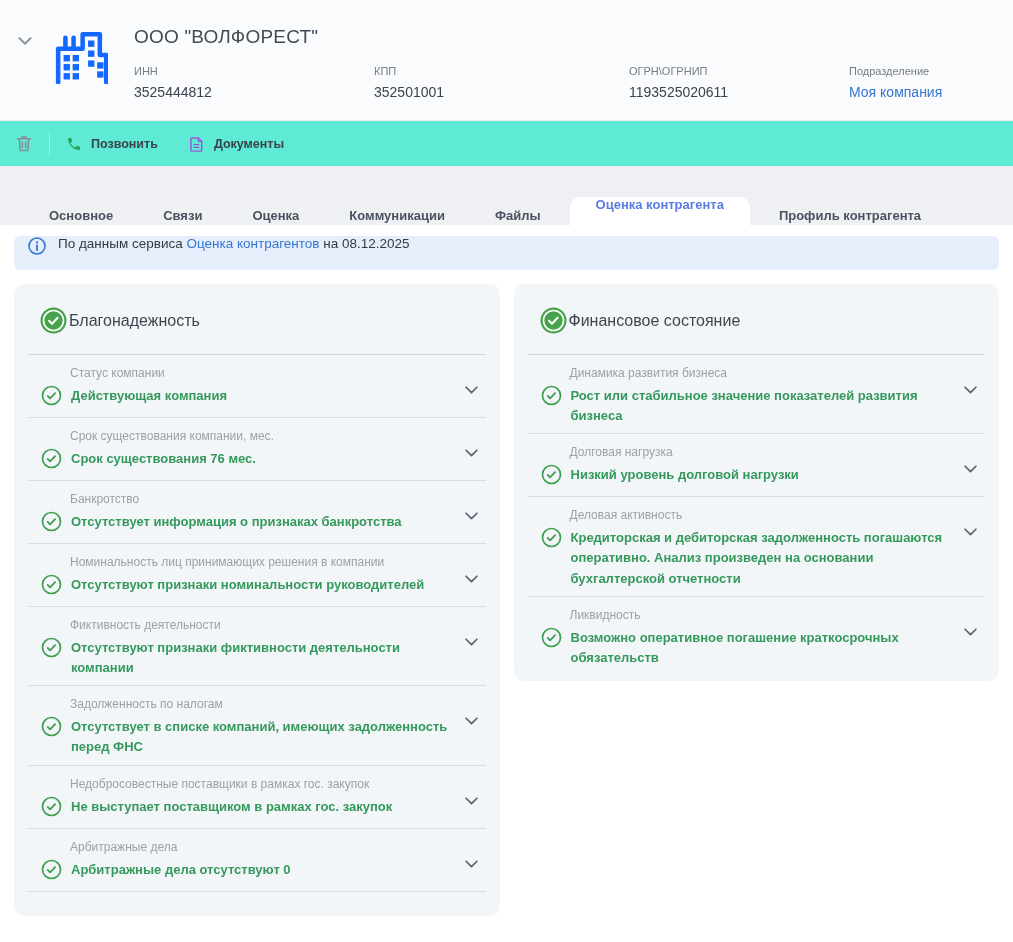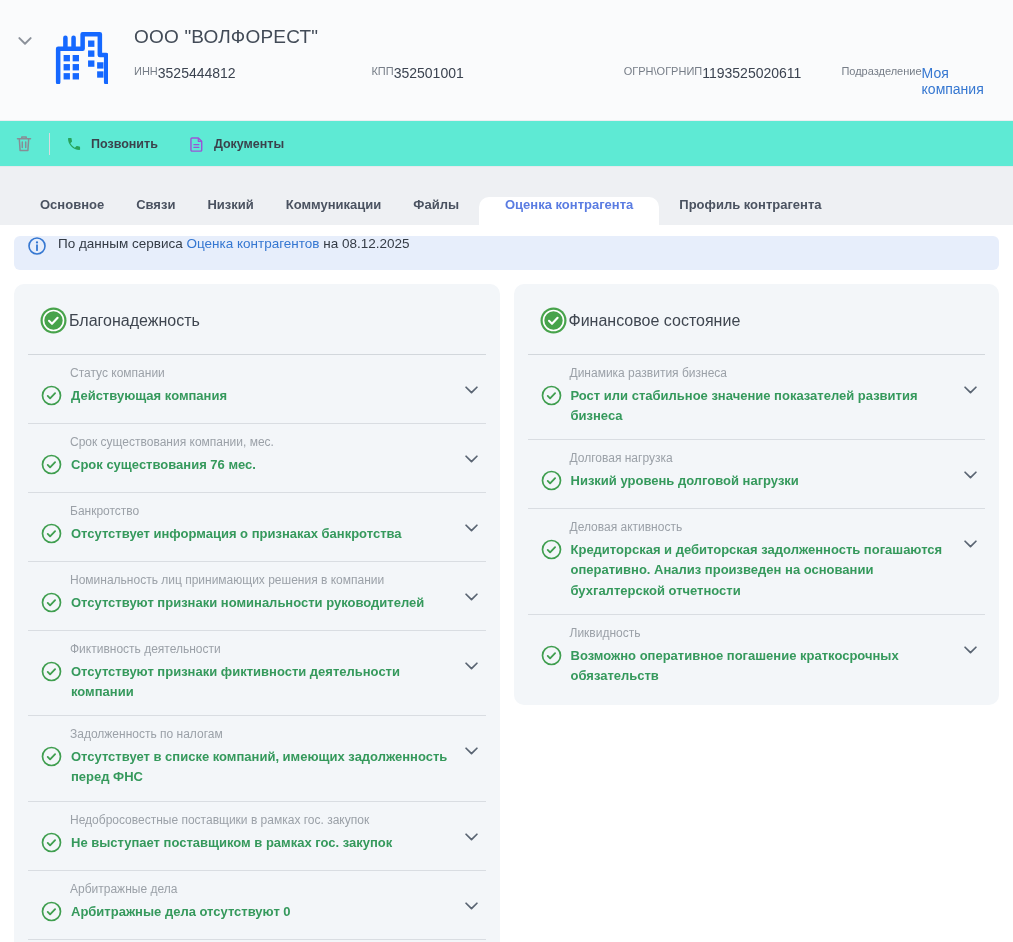--- a/index.html
+++ b/index.html
@@ -20,53 +20,53 @@
   }
   .page { width:1013px; height:942px; overflow:hidden; background:#fff; }
 
   
   .company-header{ background:#fafbfc; height:120px; padding:26px 0 0 18px; display:flex; align-items:flex-start; }
   .collapse-btn{ width:16px; margin-top:6px; color:#8b919a; cursor:pointer; flex:0 0 auto; }
   .company-icon{ margin-left:16px; flex:0 0 auto; }
   .company-info{ margin-left:26px; flex:1; }
   .company-title{ font-size:19px; color:#424b57; letter-spacing:.2px; }
   .company-fields{ display:flex; margin-top:17px; }
-  .field{ display:flex; flex-direction:row; }
+  .field{ display:flex; flex-direction:column; }
   .field:nth-child(1){ width:240px; }
   .field:nth-child(2){ width:255px; }
   .field:nth-child(3){ width:220px; }
   .f-label{ font-size:11px; color:#767d87; margin-bottom:7px; }
   .f-value{ font-size:14px; color:#3b4350; }
   .f-value.link{ color:var(--link-blue); cursor:pointer; }
 
   
   .toolbar{ height:47px; background:#5eead4; border-top:1px solid #eceef1; border-bottom:1px solid #e6e9ec;
             display:flex; align-items:center; padding-left:15px; }
   .icon-btn{ display:flex; align-items:center; cursor:pointer; color:#878d95; }
   .toolbar-sep{ width:1px; height:22px; background:#d8dbdf; margin:0 16px; }
   .tool-btn{ display:flex; align-items:center; gap:9px; margin-right:30px; cursor:pointer;
              font-size:12.5px; font-weight:bold; color:#3b424c; }
 
   
   .tabbar{ height:58px; background:#eef0f3; display:flex; align-items:flex-end; padding-left:24px; }
-  .tab{ font-size:13px; font-weight:bold; color:#4a5260; padding:12px 0 13px; margin:0 16px; cursor:pointer; white-space:nowrap; }
+  .tab{ font-size:13px; font-weight:bold; color:#4a5260; padding:12px 0 2px; margin:0 25px; cursor:pointer; white-space:nowrap; }
   .tab.active{ background:#fff; color:var(--tab-active); border-radius:10px 10px 0 0; padding:0 26px 13px; margin:0 4px; }
 
   
   .content{ padding:11px 14px 0; background:#fff; }
   .info-banner{ background:var(--banner-bg); border-radius:6px; height:34px; display:flex; 
                 gap:11px; padding:0 13px; font-size:13.5px; color:#343b45; }
   .banner-link{ color:var(--link-blue); cursor:pointer; }
 
   .panels{ display:flex; gap:14px; margin-top:14px; align-items:flex-start; }
   .panel{ flex:1 1 0; background:var(--panel-bg); border-radius:10px; padding:0 14px 6px; }
   .panel-header{ display:flex; align-items:center; gap:2px; padding:23px 4px 20px 12px; border-bottom:1px solid #d2d7dc; }
   .panel-title{ font-size:16px; color:#3f4650; }
 
-  .item{ position:relative; padding:11px 36px 13px 0; border-bottom:1px solid #d9dde2; }
+  .item{ position:relative; padding:11px 36px 7px 0; border-bottom:1px solid #d9dde2; }
   .item:last-child{ border-bottom:none; }
   .item-label{ margin-left:42px; font-size:12px; color:#9ba1a8; margin-bottom:6px; }
   .value-row{ display:flex; align-items:flex-start; gap:9px; padding-left:13px; }
   .check-icon{ flex:0 0 auto; margin-top:-1px; }
   .item-value{ font-size:13px; font-weight:bold; color:var(--green); line-height:1.55; }
   .expander{ position:absolute; right:8px; top:26px; color:#5a6573; cursor:pointer; }
 </style>
 </head>
 <body>
 
@@ -148,21 +148,21 @@
       </span>
       <span>Документы</span>
     </span>
   </div>
 
   <div class="tabbar">
   <div class="tab">Основное</div>
 
   <div class="tab">Связи</div>
 
-  <div class="tab">Низкий</div>
+  <div class="tab">Оценка</div>
 
   <div class="tab">Коммуникации</div>
 
   <div class="tab">Файлы</div>
 
   <div class="tab active">Оценка контрагента</div>
 
   <div class="tab">Профиль контрагента</div>
 </div>
 

